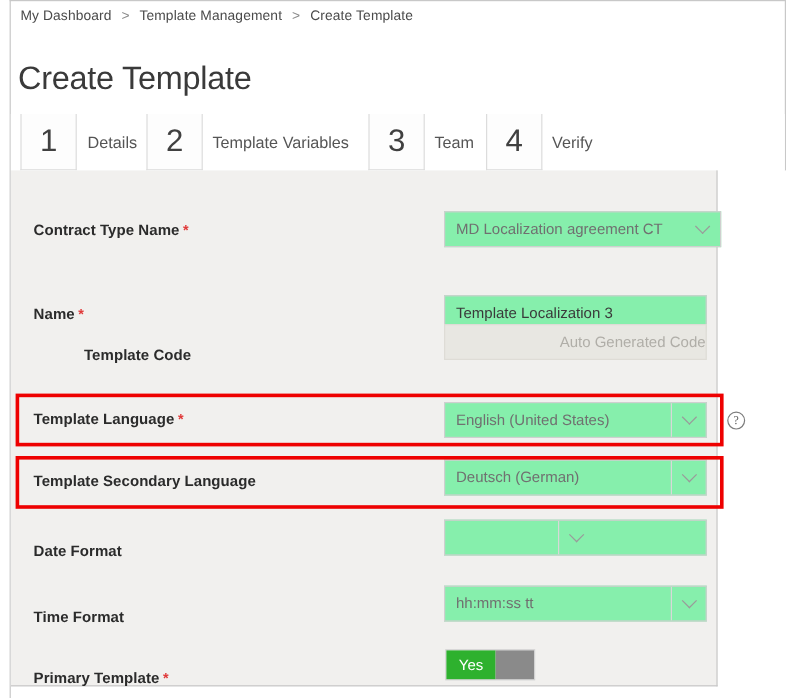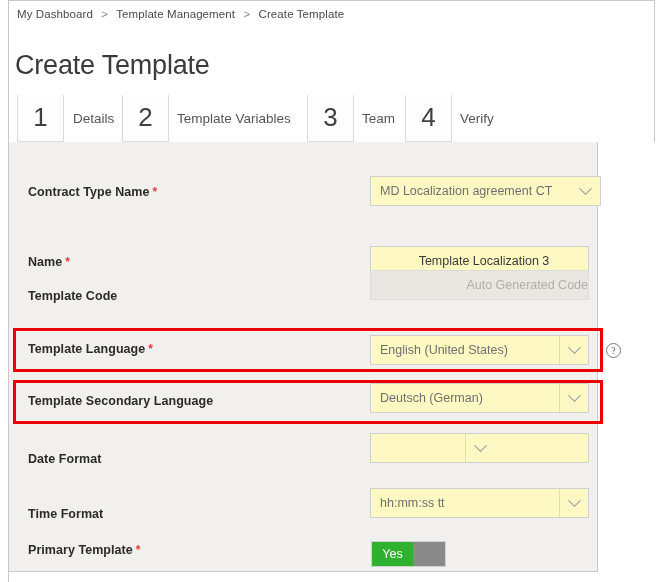--- a/index.html
+++ b/index.html
@@ -101,21 +101,21 @@
     position: absolute; left: 19px;
     font-size: 12.5px; font-weight: bold; color: #2b2b2b;
     white-space: nowrap; letter-spacing: 0.05px;
   }
   .req { color: #e03a3a; font-weight: bold; margin-left: 3px; font-size: 12px; }
 
   
   .ctl {
     position: absolute;
     height: 30px;
-    background: #fef9c3;
+    background: #86efac;
     border: 1px solid #cfcfcf;
     display: flex; align-items: center;
   }
   .ctl .val {
     flex: 1 1 auto;
     padding-left: 9px;
     font-size: 12.5px;
     color: #707070;
     white-space: nowrap; overflow: hidden;
   }
@@ -244,27 +244,27 @@
         <span class="chev-plain">
             <i class="chev"></i>
           </span>
       </div>
     </div>
 
     <div class="row" style="top:104px; height:48px;">
       <div class="f-label" style="top:9px;">
         <span>Name</span><span class="req">*</span>
       </div>
-      <div class="ctl text-input" style="left:361px; top:0px; width:219px;text-align:center;">
+      <div class="ctl text-input" style="left:361px; top:0px; width:219px;">
         <span class="val">Template Localization 3</span>
       </div>
     </div>
 
     <div class="row" style="top:128px; height:48px;">
-      <div class="f-label" style="top:19px;">
+      <div class="f-label" style="top:19px;margin-left:42px;">
         <span>Template Code</span>
       </div>
       <div class="ctl disabled" style="left:361px; top:0px; width:219px;">
         <span class="val">Auto Generated Code</span>
       </div>
     </div>
 
     <div class="row" style="top:186px; height:44px;">
       <div class="f-label" style="top:14px;">
         <span>Template Language</span><span class="req">*</span>
@@ -310,21 +310,21 @@
       </div>
       <div class="ctl" style="left:361px; top:0px; width:219px;">
         <span class="val">hh:mm:ss tt</span>
         <span class="chev-btn">
             <i class="chev"></i>
           </span>
       </div>
     </div>
 
     <div class="row" style="top:399px; height:36px;">
-      <div class="f-label" style="top:2px;">
+      <div class="f-label" style="top:17px;">
         <span>Primary Template</span><span class="req">*</span>
       </div>
       <div class="toggle" style="left:362px; top:0px;">
         <span class="on">Yes</span>
         <span class="off"></span>
       </div>
     </div>
 
   </div>
 </div>

